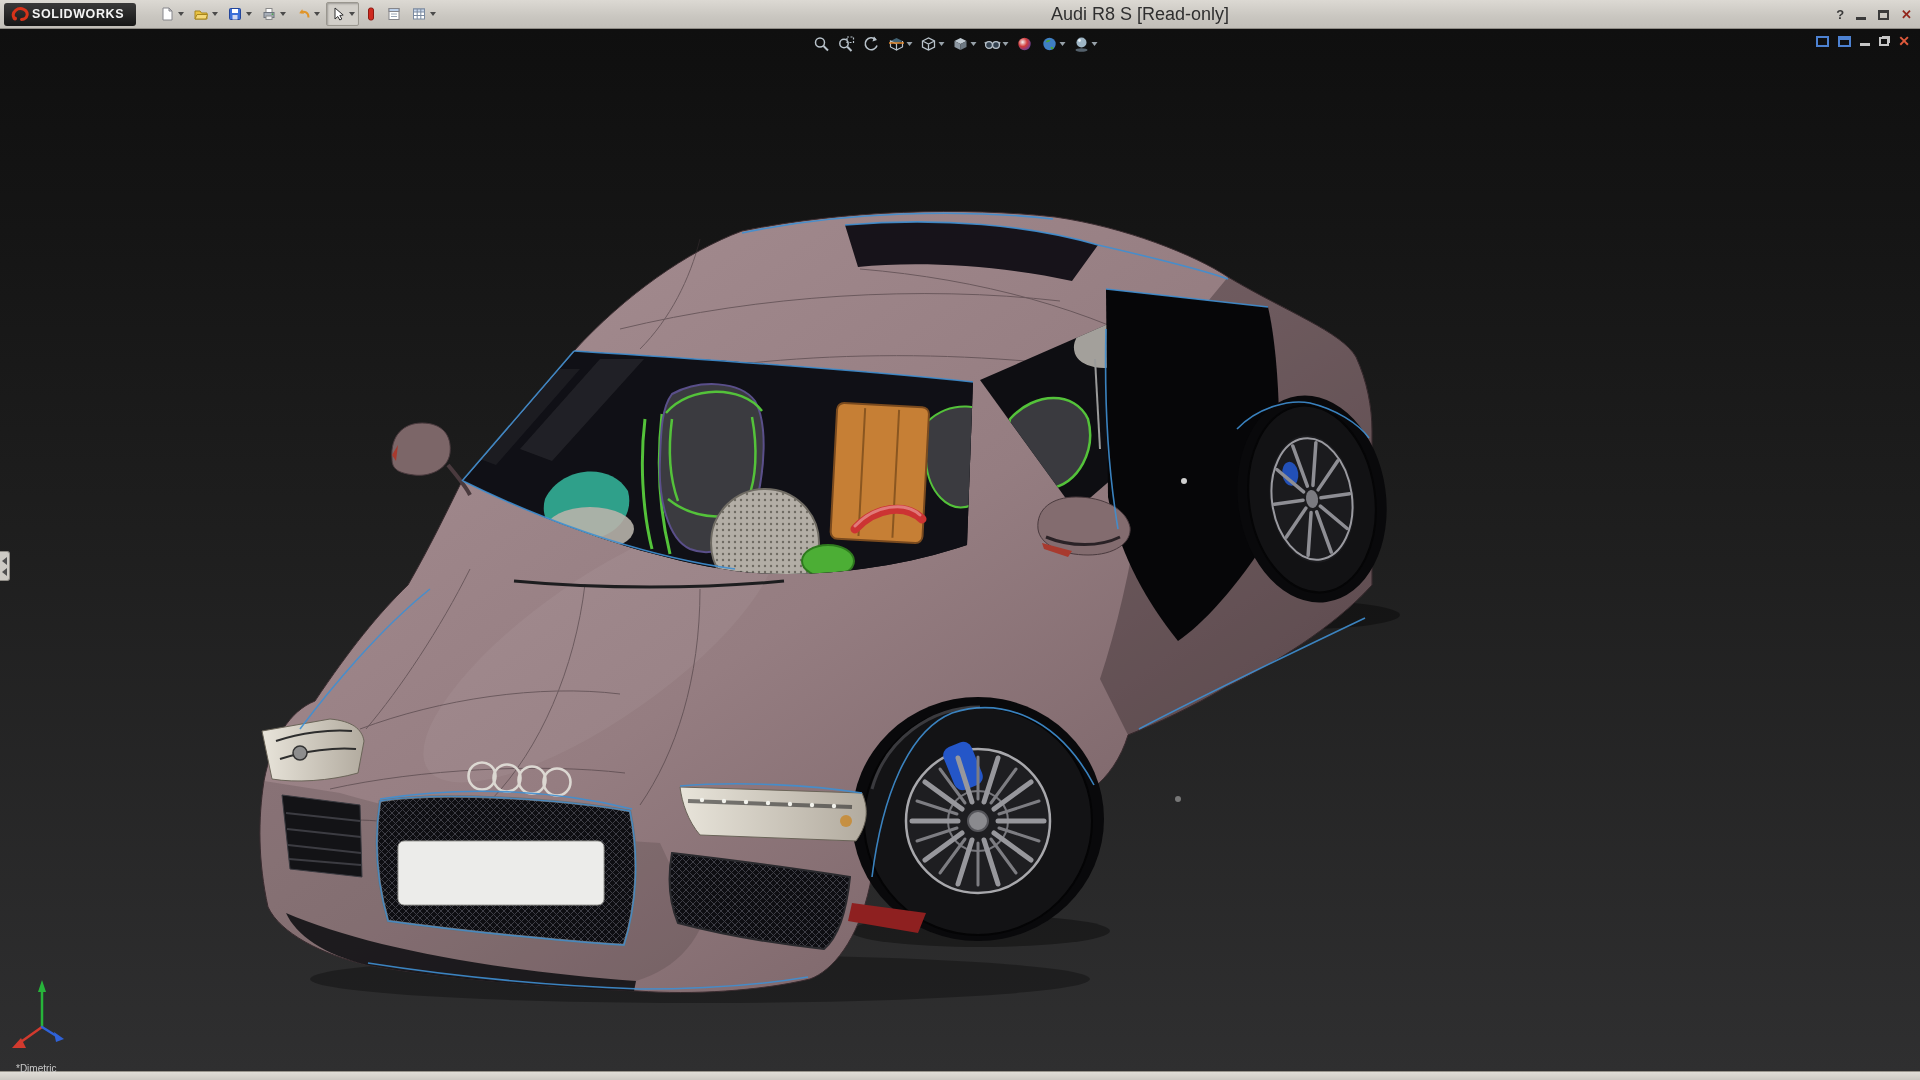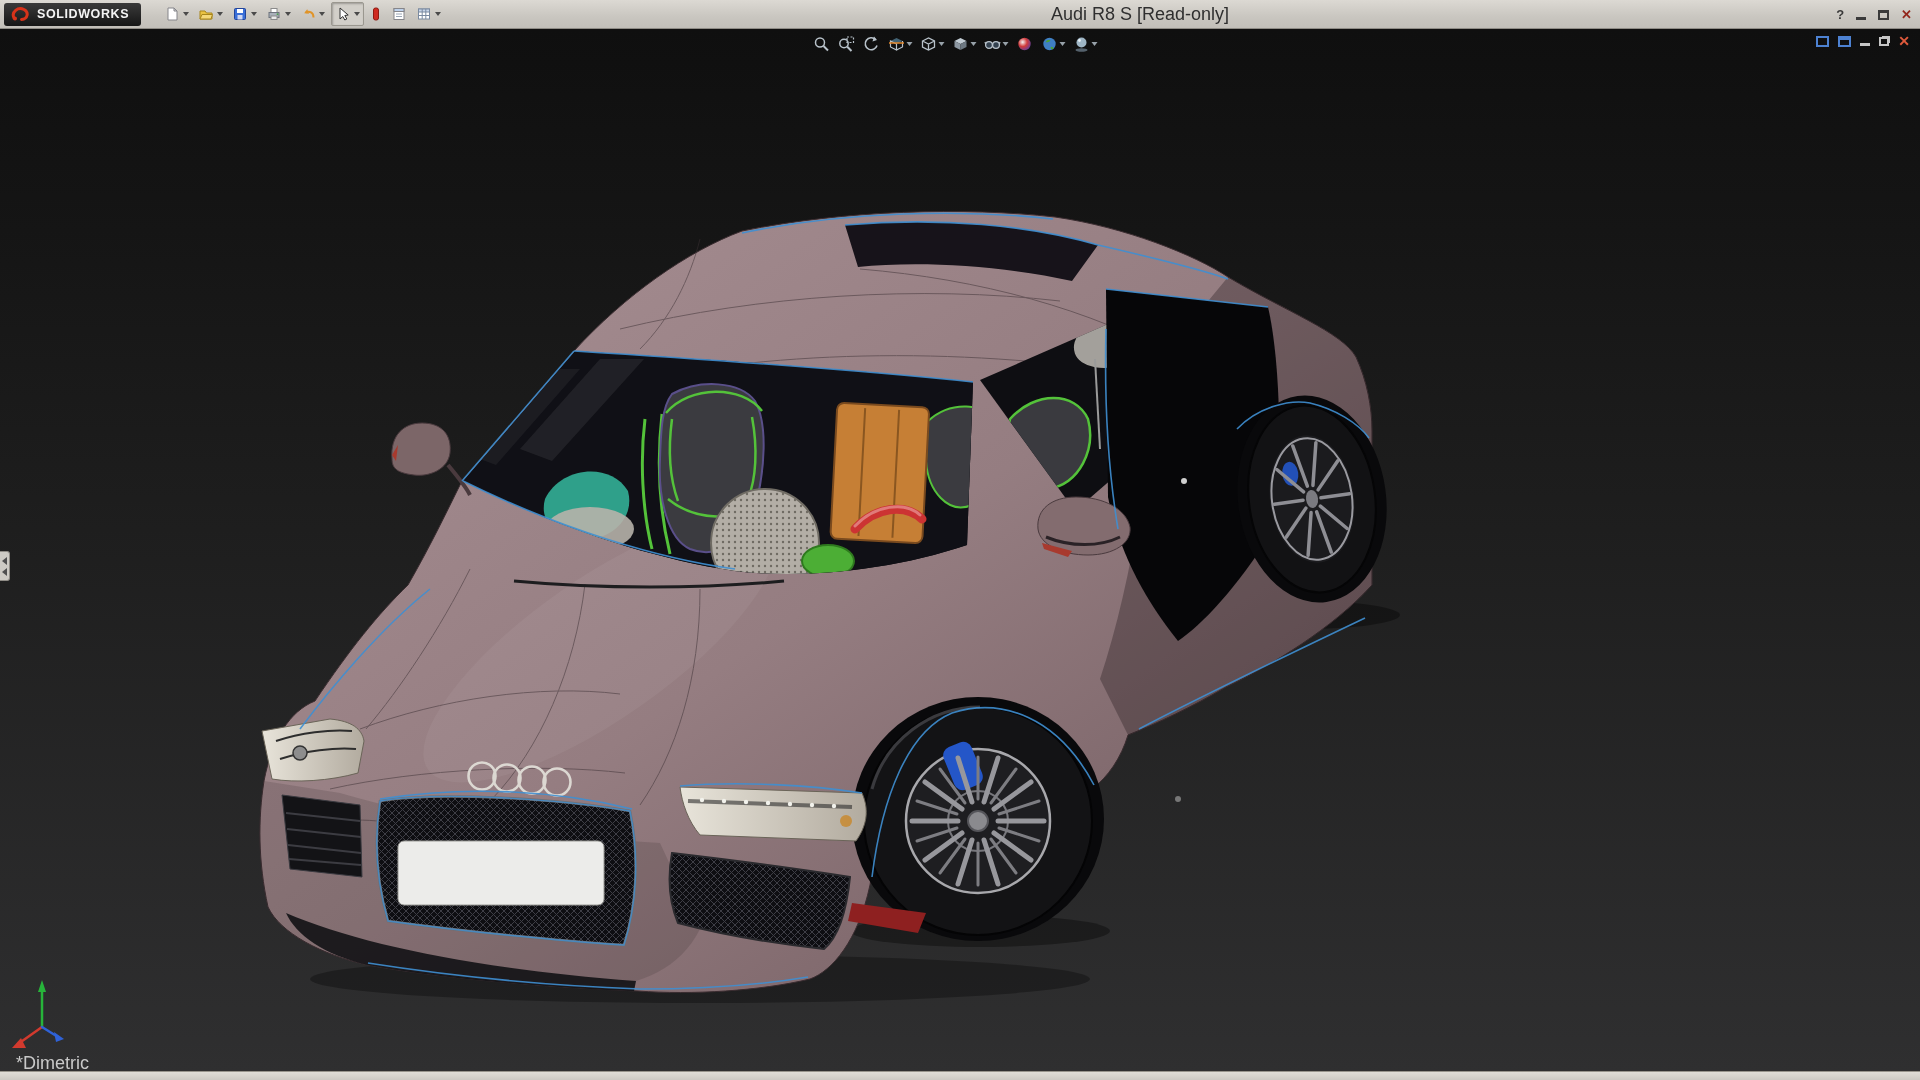--- a/index.html
+++ b/index.html
@@ -3,21 +3,21 @@
 <meta charset="utf-8">
 <style>
   * { box-sizing: border-box; margin: 0; padding: 0; }
   html,body { width:1920px; height:1080px; overflow:hidden; background:#000;
     font-family:"Liberation Sans", sans-serif; }
 
   
   .titlebar { position:relative; height:29px;
     background:linear-gradient(#dcd9d3,#c9c6c0 60%,#c2bfb9);
     border-bottom:1px solid #8e8b85; display:flex; align-items:center; }
-  .brand { margin-left:4px; height:23px; display:flex; align-items:center; gap:5px;
+  .brand { margin-left:4px; height:23px; display:flex; align-items:center; 
     background:linear-gradient(#3a3a3a,#161616); border-radius:3px; padding:0 12px 0 6px;text-align:center; }
   .brand-label { color:#f4f4f4; font-size:12.5px; font-weight:bold; letter-spacing:.6px; }
   .tb-tools { display:flex; align-items:center; margin-left:20px; gap:3px; }
   .tbtn { display:flex; align-items:center; height:24px; padding:0 3px; border-radius:2px; }
   .tbtn.pressed { border:1px solid #9a978f; background:#d2cfc9;
     box-shadow:inset 1px 1px 2px rgba(0,0,0,.25); }
   .caret { width:0; height:0; border-left:3px solid transparent; border-right:3px solid transparent;
     border-top:4px solid #4a4a4a; margin-left:3px; }
   .win-title { position:absolute; left:1140px; transform:translateX(-50%);
     font-size:18px; color:#2f2f2f; white-space:nowrap; }
@@ -50,21 +50,21 @@
     box-shadow:2px -2px 0 -1px #c6c6c6; }
   .dc-close { color:#df5a3c; font-weight:bold; font-size:14px; }
 
   .left-tab { position:absolute; left:0; top:522px; width:10px; height:30px;
     background:#cdcac4; border:1px solid #8e8b85; border-left:none;
     border-radius:0 3px 3px 0; display:flex; flex-direction:column;
     align-items:center; justify-content:center; gap:3px; }
   .tri-left { width:0; height:0; border-top:4px solid transparent; border-bottom:4px solid transparent;
     border-right:5px solid #4f4f4f; }
 
-  .view-label { position:absolute; left:16px; bottom:-3px; color:#c9c9c9; font-size:18px; }
+  .view-label { position:absolute; left:16px; bottom:-3px; color:#c9c9c9; font-size:10px; }
 
   
   .statusbar { height:9px; background:linear-gradient(#e0ddd7,#cdcac4);
     border-top:1px solid #98958d; }
 </style>
 </head>
 <body>
 
 <div class="titlebar">
   <div class="brand">

